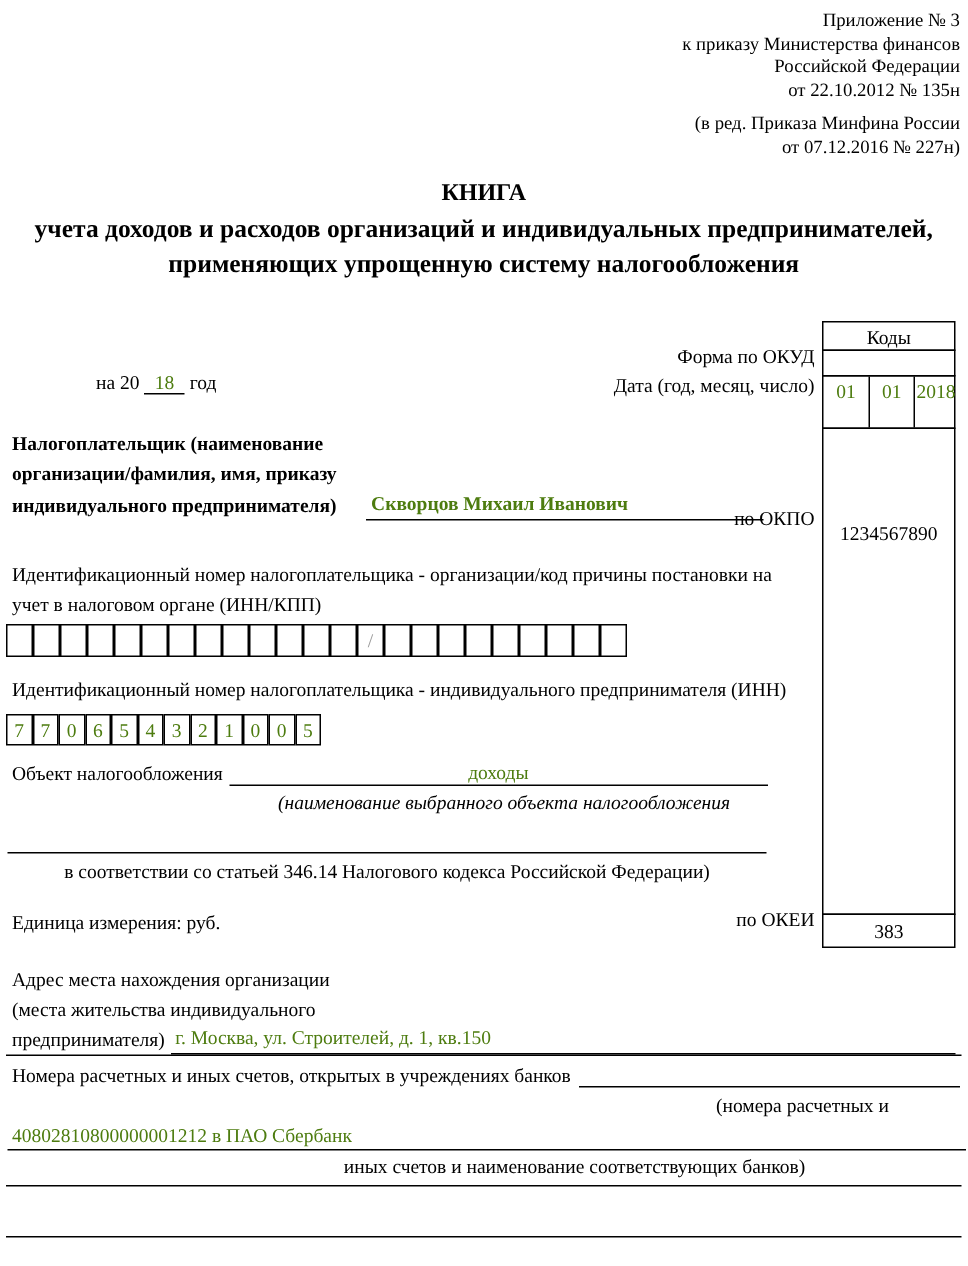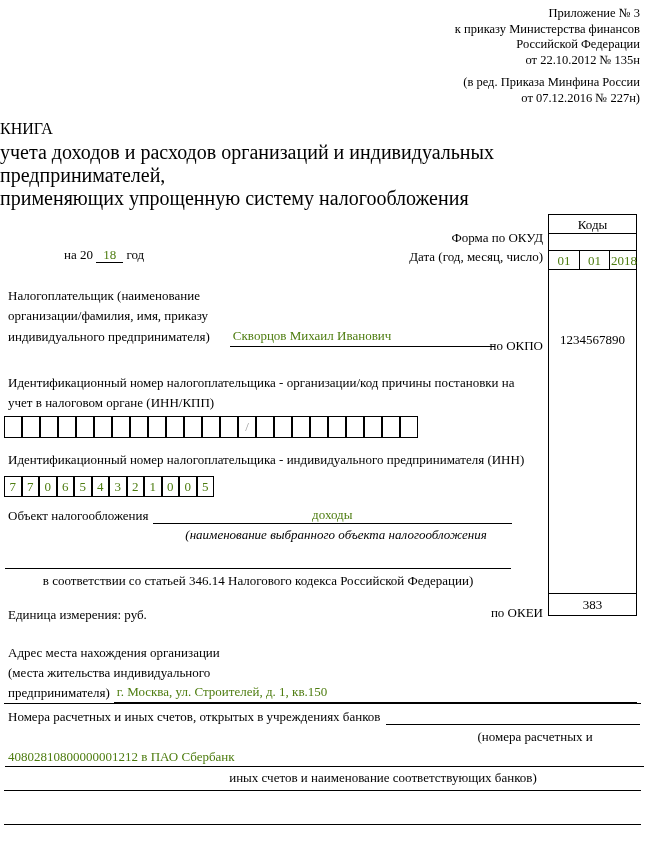--- a/index.html
+++ b/index.html
@@ -5,31 +5,31 @@
   html,body { margin:0; padding:0; background:#fff; }
   .page {
     position:relative; width:645px; height:844px; background:#fff;
     font-family:"Liberation Serif","DejaVu Serif",serif;
     font-size:13px; color:#000; overflow:hidden;
   }
   .abs { position:absolute; }
   .blue { color:#4d7c0f; }
   .hdr-note { right:5px; top:6px; text-align:right; font-size:12.5px; line-height:15.5px; }
   .hdr-note .grp2 { margin-top:7px; }
-  .title { left:0; top:117px; width:100%; font-weight:normal; }
+  .title { left:0; top:117px; width:100%; text-align:center; font-weight:bold; }
   .title .t-main { font-size:16px; line-height:24px; }
-  .title .t-sub  { font-size:20px; line-height:23px; }
+  .title .t-sub  { font-size:17px; line-height:23px; }
 
   
   .codes { left:548px; top:214px; width:89px; }
   .crow { box-sizing:border-box; border:1px solid #000; margin-top:-1px; text-align:center; }
   .crow:first-child { margin-top:0; }
   .codes-header { height:20px; line-height:19px; }
   .okud-cell { height:18px; }
-  .date-row { height:20px; display:flex; padding:0; }
+  .date-row { height:36px; display:flex; padding:0; }
   .dcell { box-sizing:border-box; flex:0 0 30px; line-height:19px; border-left:1px solid #000; }
   .dcell:first-child { border-left:none; }
   .dcell.wide { flex:0 0 29px; }
   .tall-cell { height:325px; }
   .tall-cell span { display:block; padding-top:62px; }
   .okei-cell { height:23px; line-height:22px; }
 
   .rlab { text-align:right; right:102px; }
 
   .u-field { border-bottom:1px solid #000; }
@@ -84,21 +84,21 @@
 
   <div class="abs" style="left:64px; top:247px;">
     <span>на 20</span>
     <span class="blue u-field" style="padding:0 7px;">18</span>
     <span>год</span>
   </div>
 
   <div class="abs rlab" style="top:230px;margin-left:28px;">Форма по ОКУД</div>
   <div class="abs rlab" style="top:249px;">Дата (год, месяц, число)</div>
 
-  <div class="abs lh20" style="left:8px; top:286px; width:535px;">
+  <div class="abs lh20" style="left:8px; top:286px; width:535px;font-weight:bold;">
     <div>Налогоплательщик (наименование</div>
     <div>организации/фамилия, имя, приказу</div>
     <div class="flexline">
       <span>индивидуального предпринимателя)</span>
       <span class="blue u-field" style="width:262px; margin-left:20px; padding-left:3px;">Скворцов Михаил Иванович</span>
     </div>
   </div>
   <div class="abs rlab" style="top:338px;">по ОКПО</div>
 
   <div class="abs lh20" style="left:8px; top:373px; width:540px;">

